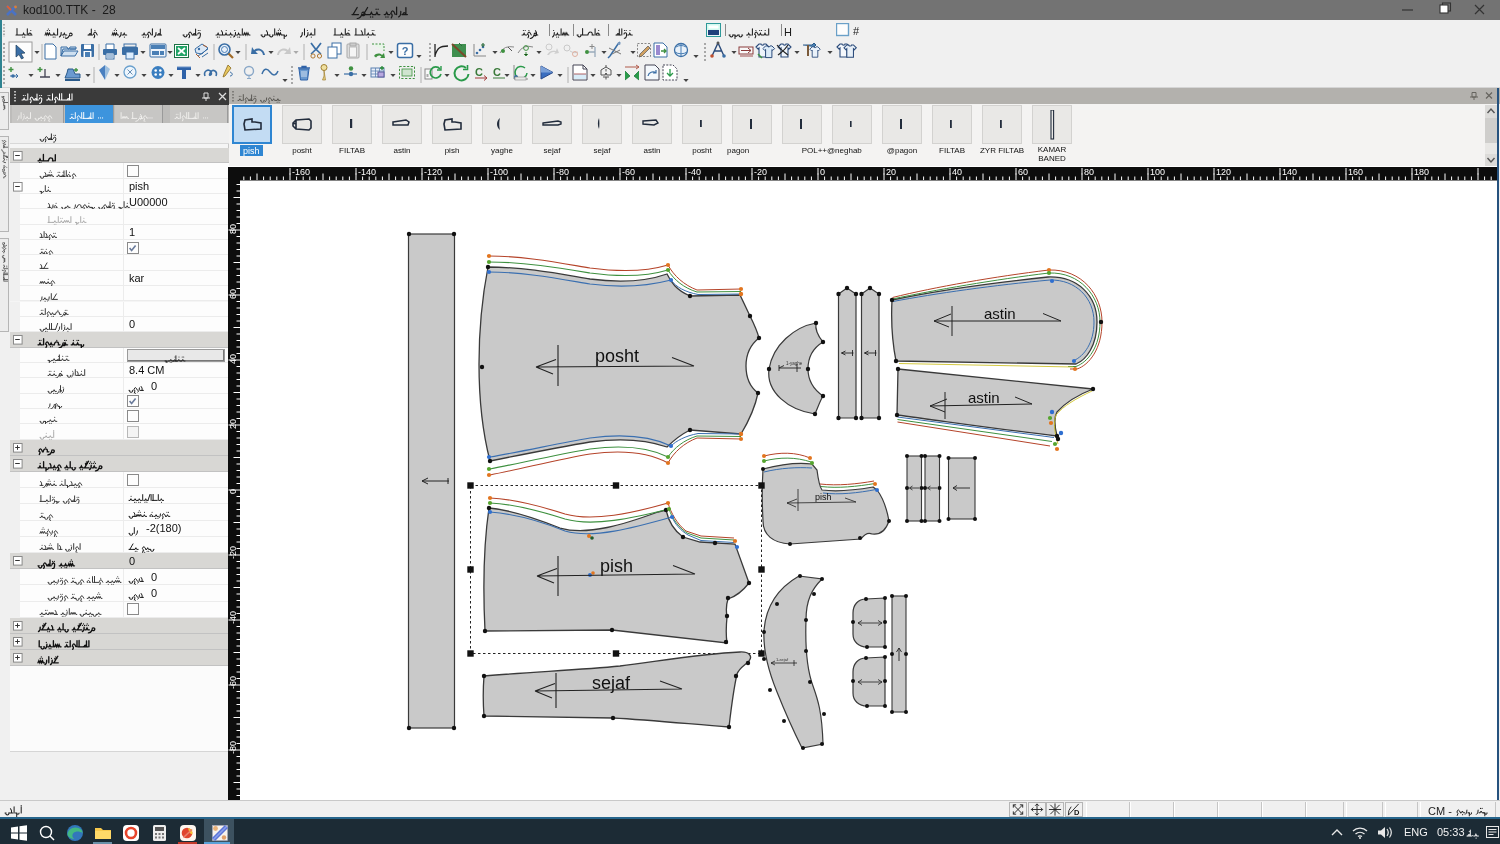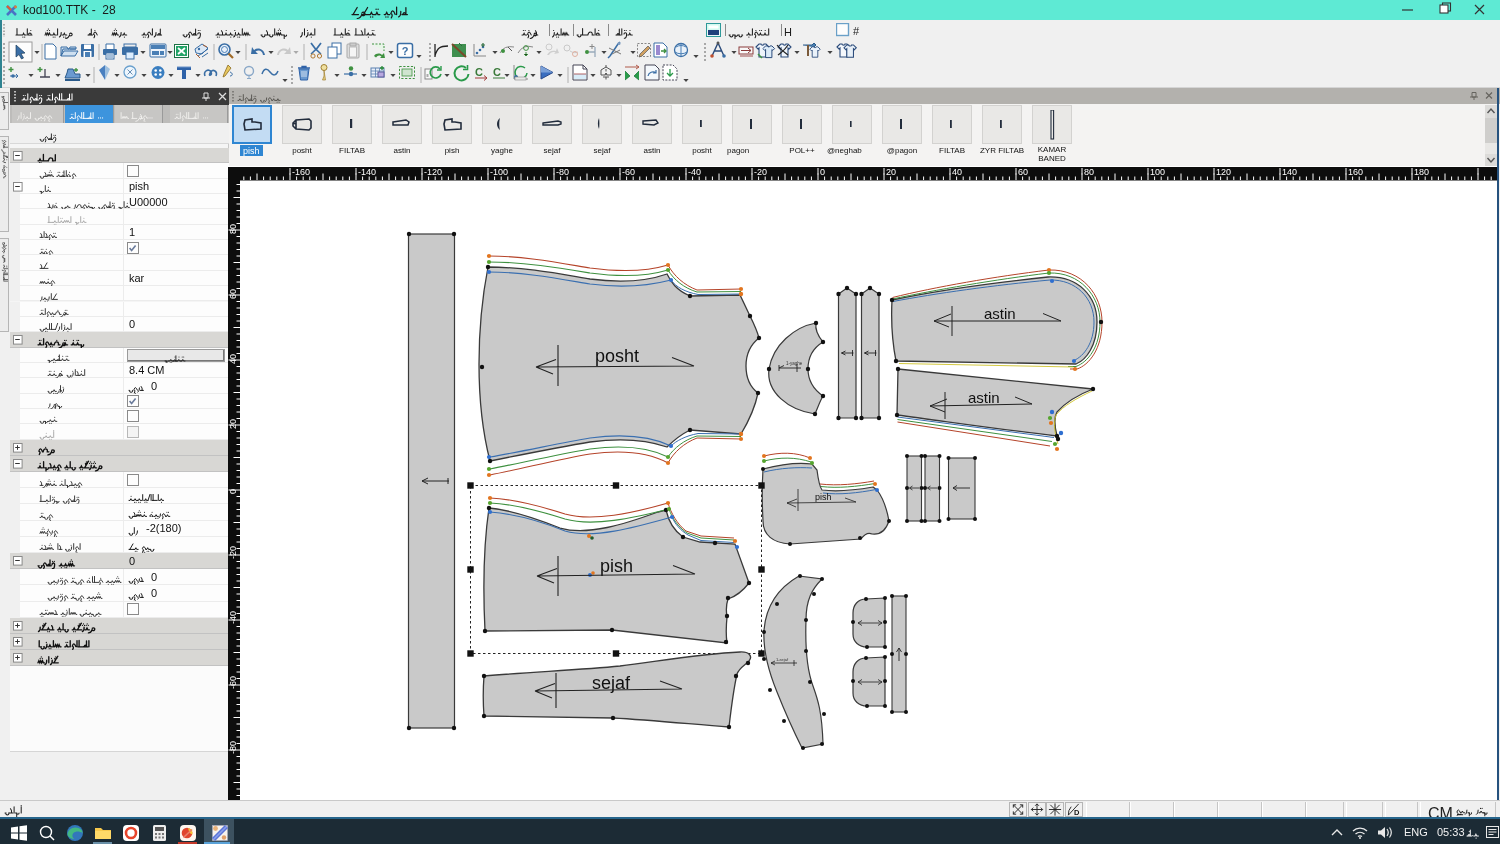--- a/index.html
+++ b/index.html
@@ -1,19 +1,19 @@
 <!DOCTYPE html>
 <html><head><meta charset="utf-8"><style>
 *{margin:0;padding:0;box-sizing:border-box}
 body{font-family:"Liberation Sans",sans-serif;width:1500px;height:844px;overflow:hidden;background:#fff}
 #root{position:relative;width:1500px;height:844px}
 .ab{position:absolute}
 </style></head><body>
 <div id="root">
-<div class="ab" style="left:0;top:0;width:1500px;height:20px;background:#5eead4">
+<div class="ab" style="left:0;top:0;width:1500px;height:20px;background:#737373">
 <svg class="ab" style="left:5px;top:4px" width="13" height="13">
 <path d="M2,2 L11,11 M11,2 L2,11" stroke="#4a72c4" stroke-width="2.6"></path>
 <path d="M2,2 L6,6" stroke="#e06030" stroke-width="2"></path>
 <circle cx="10.5" cy="3" r="1.4" fill="#e08030"></circle>
       </svg>
 <div class="ab" style="left:23px;top:3px;font-size:12px;color:#1a1a1a">kod100.TTK -&nbsp; 28</div>
 <div style="position:absolute;left:352px;top:3px;"><svg width="55" height="16" viewBox="0 -2 55 16" style="overflow:visible">
           <g stroke="#1a1a1a" fill="none" stroke-width="1.24" stroke-linecap="round" opacity="1.0">
             <path d="M49.9,9.6 h5.5 M50.7,9.6 q1.6,-3.9 3.0,0 M53.9,9.6 V2.5 M48.8,6.4 q0.2,4.5 -2.1,5.5 M44.6,9.6 V2.1 M43.2,9.4 q-2.7,-6.5 -4.4,-0.7 q2.5,0.8 0.5,4.2 M32.2,9.6 h1.4 l1.1,-2.2 l1.1,2.2 h1.9 M22.4,9.6 h1.4 l1.1,-2.2 l1.1,2.2 h1.9 M16.9,9.6 h1.4 l1.1,-2.2 l1.1,2.2 h1.9 M10.4,9.6 h6.5 M11.4,9.6 L15.6,2.5 M10.0,7.8 a1.7,1.7 0 1 1 -0.3,1.8 q-1.3,3.9 -4.5,3.9 M-0.0,9.6 h6.5 M1.0,9.6 L5.2,2.5"></path>
           </g>
@@ -1436,21 +1436,21 @@
 <div class="ab" style="left:448px;top:58px;width:50px;text-align:center;font-size:8px;color:#111">posht</div>
 <div class="ab" style="left:503px;top:16.5px;width:40px;height:39px;background:#e9e8e6;border:1px solid #d3d2d0"></div>
 <svg class="ab" style="left:513px;top:29.5px" width="21" height="14">
         <rect x="8" y="1" width="2" height="10" fill="#222c3c"></rect>
       </svg>
 <div class="ab" style="left:498px;top:58px;width:50px;font-size:8px;color:#111">pagon</div>
 <div class="ab" style="left:553px;top:16.5px;width:40px;height:39px;background:#e9e8e6;border:1px solid #d3d2d0"></div>
 <svg class="ab" style="left:563px;top:29.5px" width="21" height="14">
         <rect x="8" y="1" width="2" height="10" fill="#222c3c"></rect>
       </svg>
-<div class="ab" style="left:548px;top:58px;width:50px;text-align:center;font-size:8px;color:#111">POL++</div>
+<div class="ab" style="left:548px;top:58px;width:50px;text-align:right;font-size:8px;color:#111">POL++</div>
 <div class="ab" style="left:603px;top:16.5px;width:40px;height:39px;background:#e9e8e6;border:1px solid #d3d2d0"></div>
 <svg class="ab" style="left:613px;top:29.5px" width="21" height="14">
         <rect x="8" y="3" width="1.6" height="6" fill="#222c3c"></rect>
       </svg>
 <div class="ab" style="left:598px;top:58px;width:50px;font-size:8px;color:#111">@neghab</div>
 <div class="ab" style="left:653px;top:16.5px;width:40px;height:39px;background:#e9e8e6;border:1px solid #d3d2d0"></div>
 <svg class="ab" style="left:663px;top:29.5px" width="21" height="14">
         <rect x="8" y="1" width="2" height="10" fill="#222c3c"></rect>
       </svg>
 <div class="ab" style="left:648px;top:58px;width:50px;text-align:center;font-size:8px;color:#111">@pagon</div>
@@ -1778,21 +1778,21 @@
       </svg>
 <div class="ab" style="left:1086px;top:1px;width:44px;height:15px;border-right:1px solid #c5c5c5;border-left:1px solid #fff"></div>
 <div class="ab" style="left:1130px;top:1px;width:44px;height:15px;border-right:1px solid #c5c5c5;border-left:1px solid #fff"></div>
 <div class="ab" style="left:1174px;top:1px;width:44px;height:15px;border-right:1px solid #c5c5c5;border-left:1px solid #fff"></div>
 <div class="ab" style="left:1218px;top:1px;width:44px;height:15px;border-right:1px solid #c5c5c5;border-left:1px solid #fff"></div>
 <div class="ab" style="left:1262px;top:1px;width:44px;height:15px;border-right:1px solid #c5c5c5;border-left:1px solid #fff"></div>
 <div class="ab" style="left:1306px;top:1px;width:38px;height:15px;border-right:1px solid #c5c5c5;border-left:1px solid #fff"></div>
 <div class="ab" style="left:1346px;top:1px;width:37px;height:15px;border-right:1px solid #c5c5c5;border-left:1px solid #fff"></div>
 <div class="ab" style="left:1385px;top:1px;width:33px;height:15px;border-right:1px solid #c5c5c5;border-left:1px solid #fff"></div>
 <div class="ab" style="left:1420px;top:1px;width:76px;height:15px;border-right:1px solid #c5c5c5;border-left:1px solid #fff"></div>
-<div class="ab" style="left:1428px;top:4px;font-size:16px;color:#222">CM -</div>
+<div class="ab" style="left:1428px;top:4px;font-size:11px;color:#222">CM -</div>
 <div class="ab" style="left:1456px;top:2px"><svg width="32" height="14" viewBox="0 -2 32 14" style="overflow:visible">
           <g stroke="#222" fill="none" stroke-width="1.00" stroke-linecap="round" opacity="1.0">
             <path d="M27.5,7.8 h1.3 a1.2,1.2 0 1 0 2.3,0 M28.8,7.8 V10.9 M23.1,7.8 h1.1 l0.9,-1.8 l0.9,1.8 h1.5 M22.2,5.1 q0.2,3.7 -1.7,4.4 M12.0,7.8 h1.3 a1.2,1.2 0 1 0 2.3,0 M13.3,7.8 V10.9 M11.0,5.1 q0.2,3.7 -1.7,4.4 M4.4,7.8 h1.1 l0.9,-1.8 l0.9,1.8 h1.5 M4.4,7.6 q-2.2,-5.2 -3.5,-0.5 q2.0,0.6 0.4,3.4"></path>
           </g>
           <g fill="#222" opacity="1.0">
             <circle cx="24.5" cy="3.4" r="0.58"></circle>
             <circle cx="26.1" cy="3.4" r="0.58"></circle>
             <circle cx="6.6" cy="9.7" r="0.58"></circle>
           </g>
         </svg></div>

